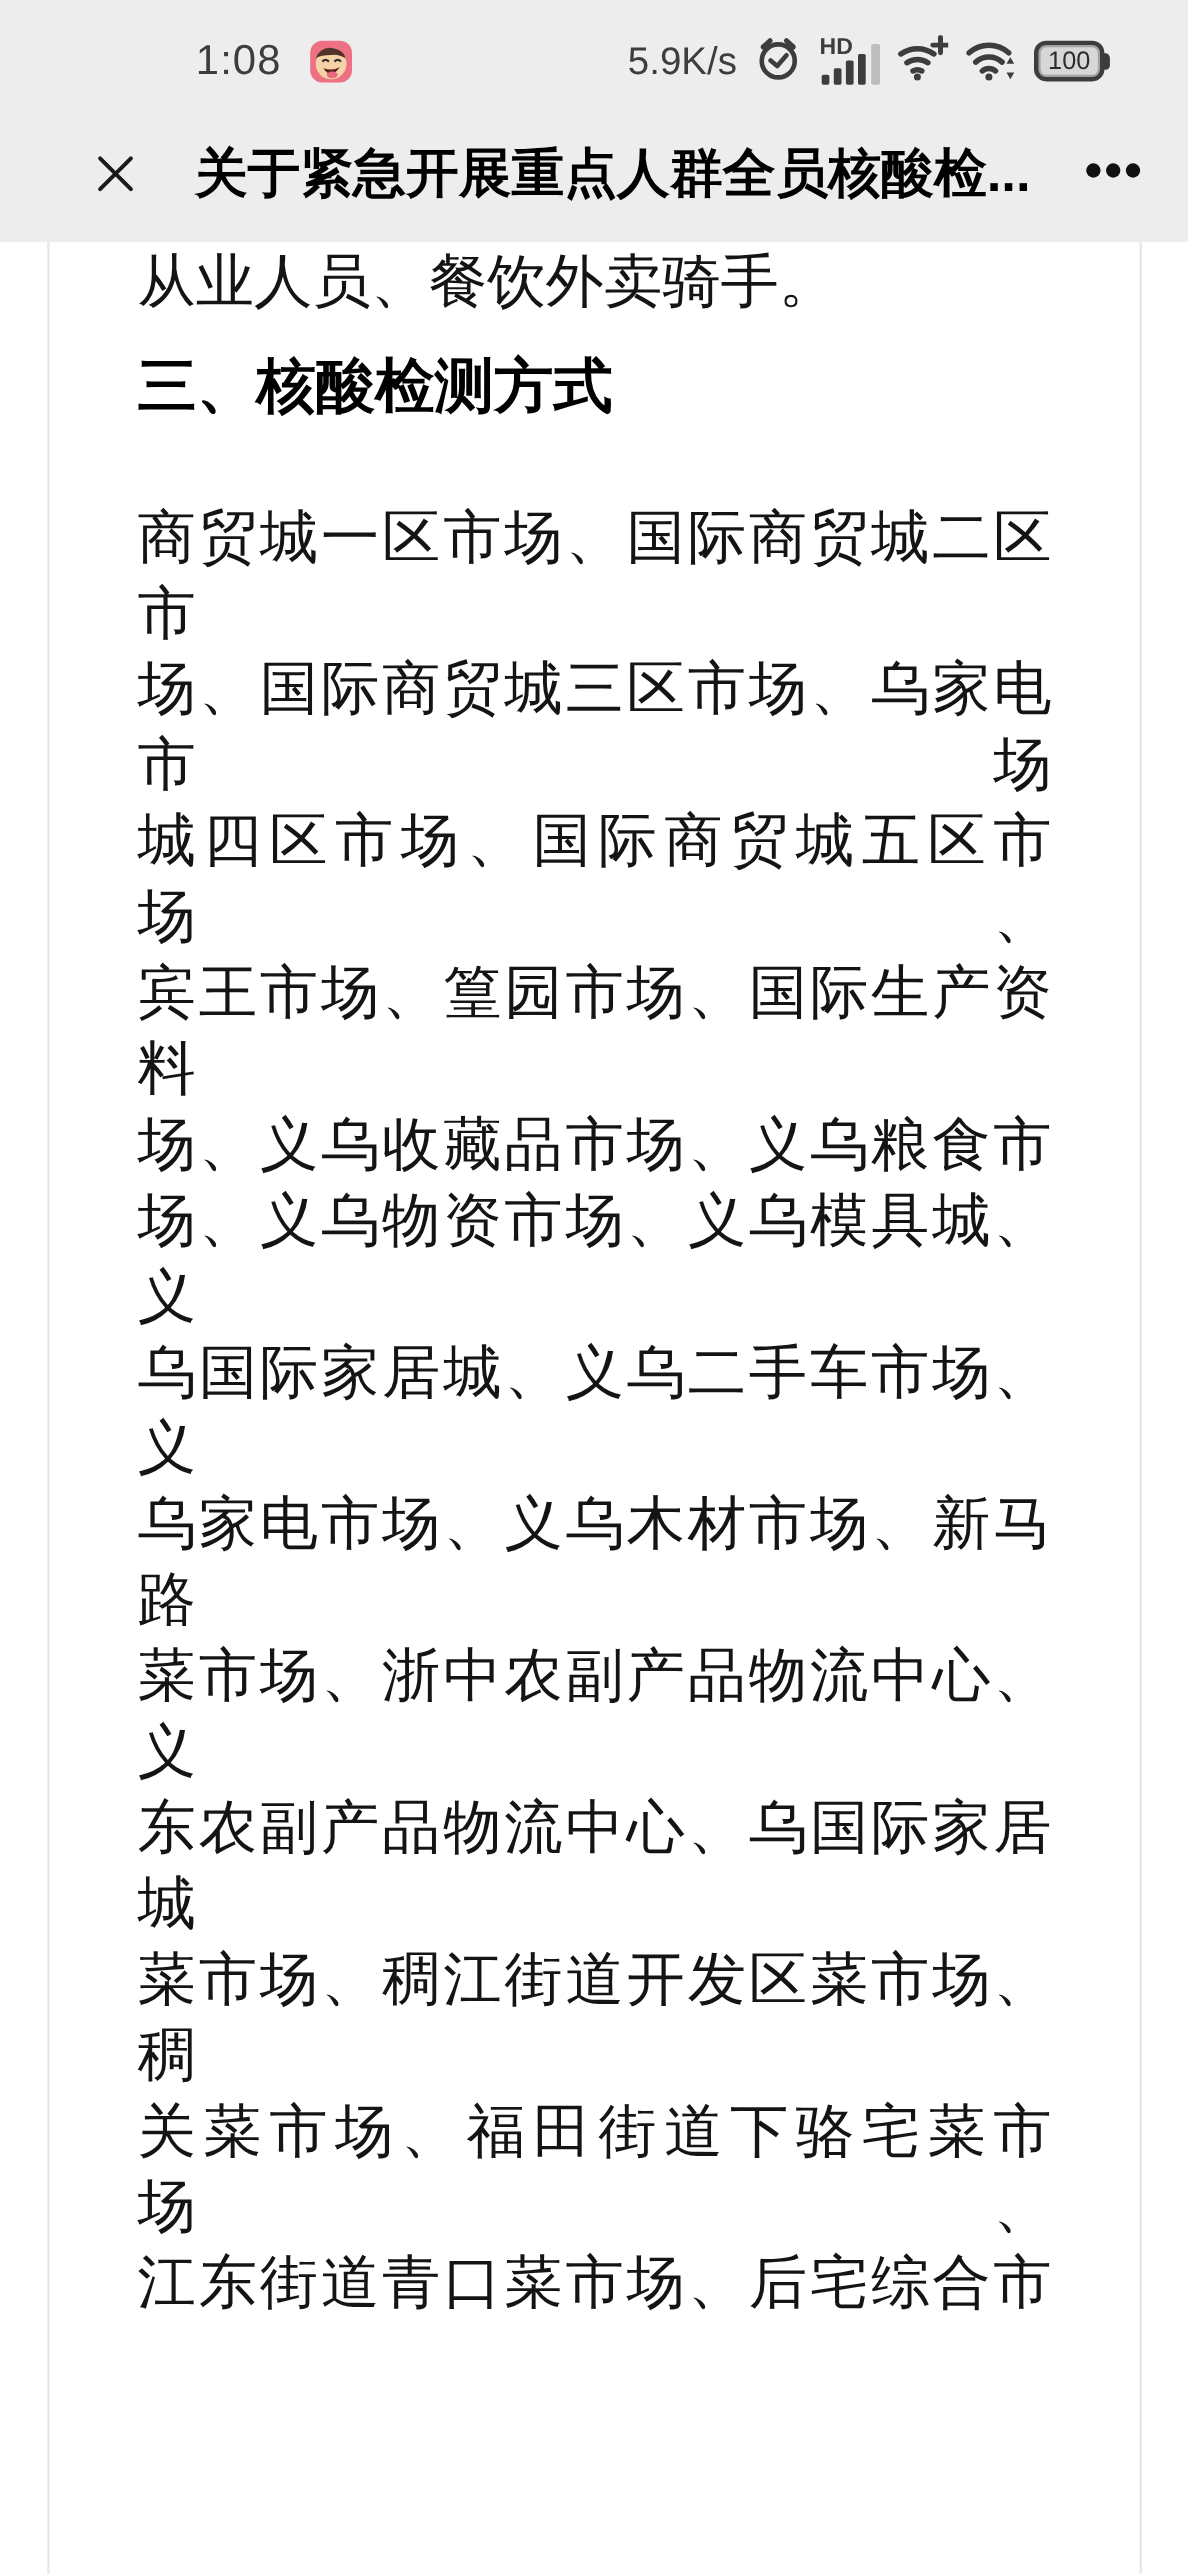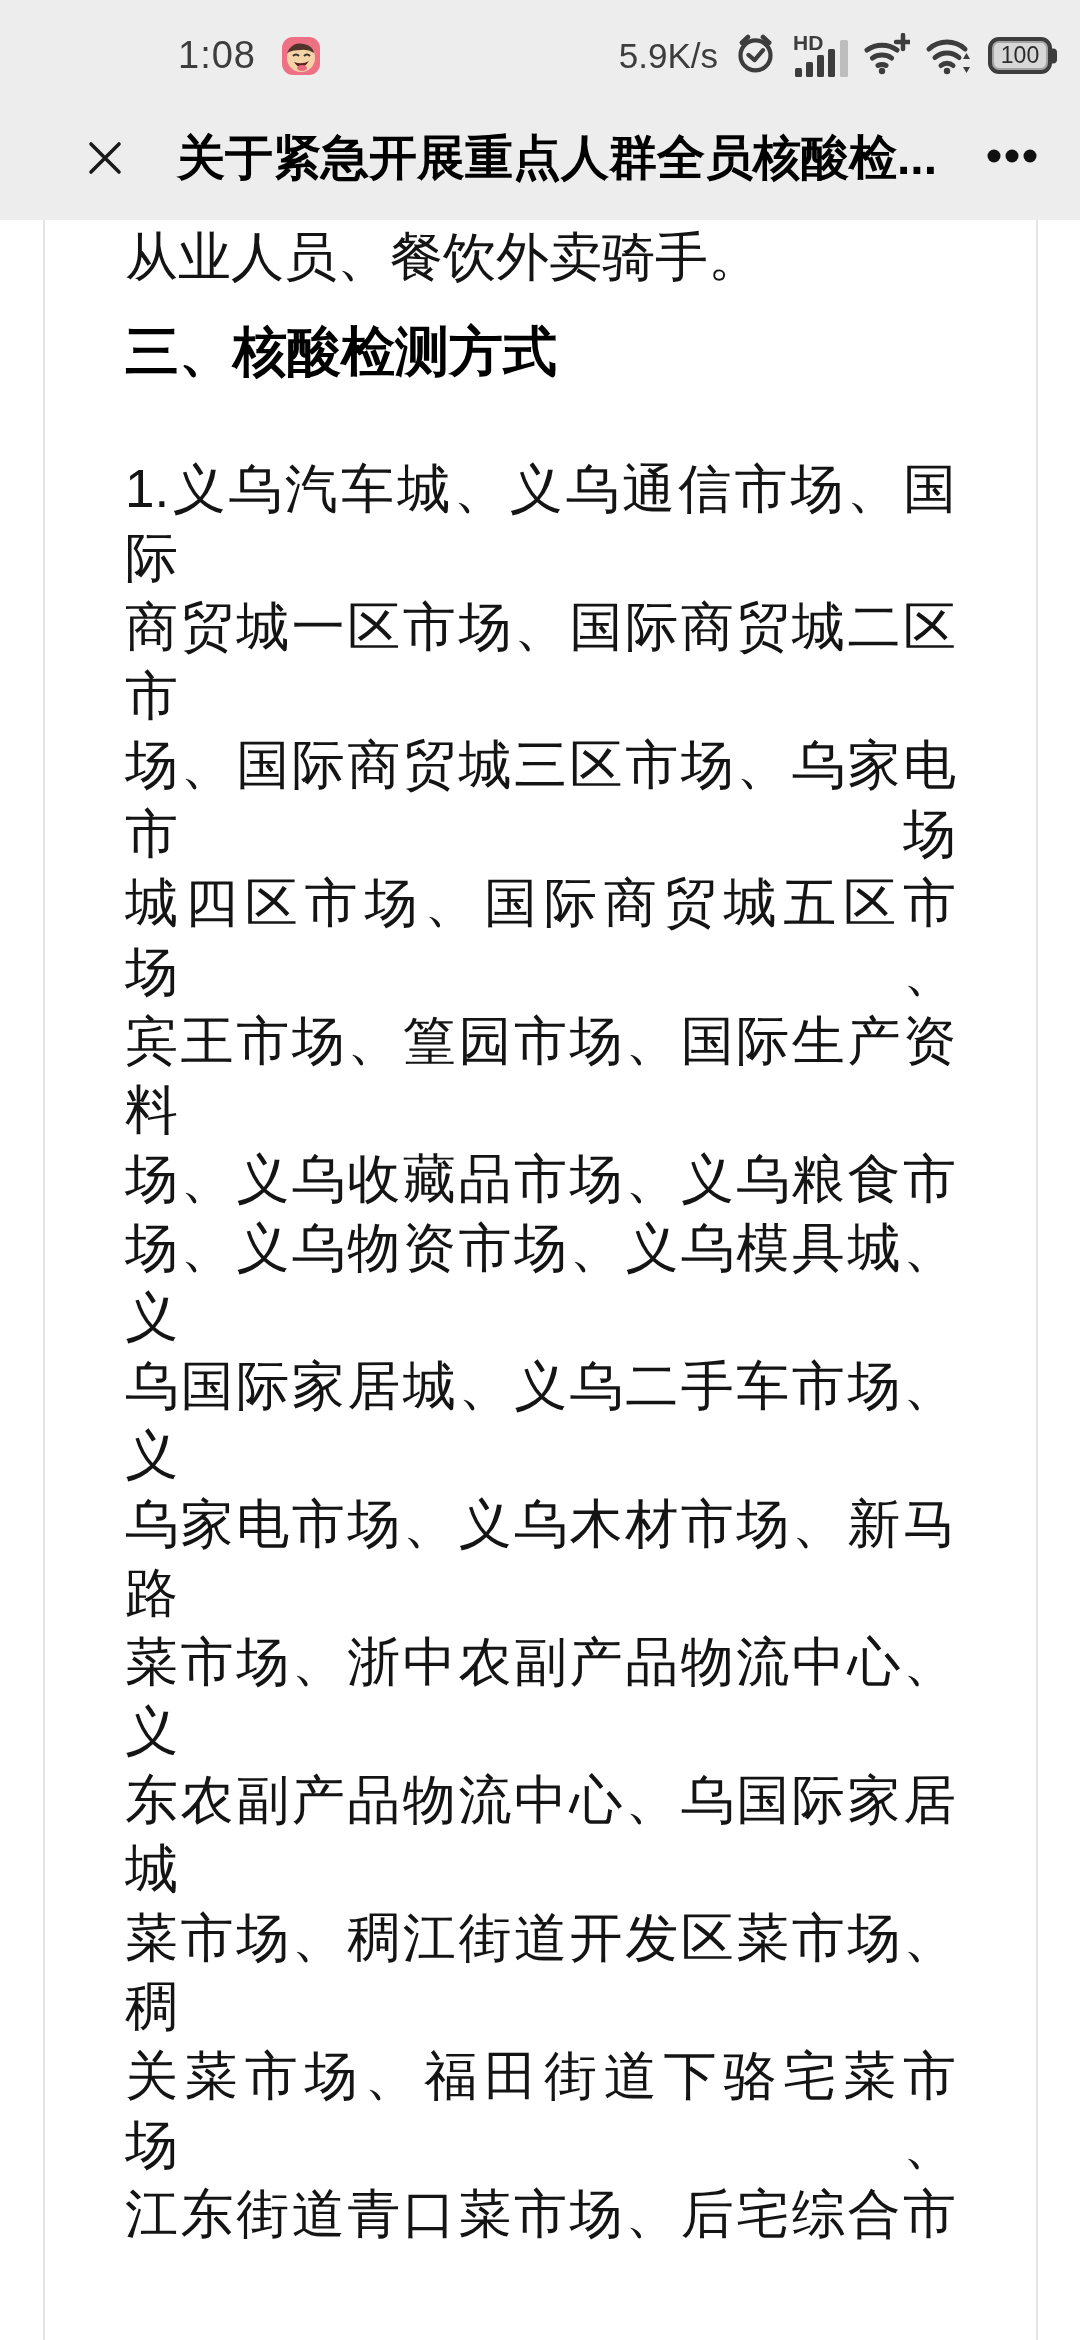--- a/index.html
+++ b/index.html
@@ -21,21 +21,21 @@
     display: flex; align-items: center; justify-content: space-between;
     padding-top: 16px; box-sizing: border-box;
     color: #3d3d3d;
   }
   .sb-left { display: flex; align-items: center; gap: 26px; padding-left: 178px; }
   .sb-time { font-size: 38px; font-weight: 400; letter-spacing: 1px; }
   .sb-emoji {
     width: 38px; height: 38px; border-radius: 11px;
     background: #ee7183; position: relative; overflow: hidden; display: inline-block;
   }
-  .sb-right { display: flex; align-items: center; gap: 15px; padding-right: 28px; }
+  .sb-right { display: flex; align-items: center; gap: 15px; padding-right: 76px; }
   .sb-speed { font-size: 35px; }
   .sig-cluster { position: relative; width: 56px; height: 42px; }
   .sig-hd { position: absolute; left: 0; top: -4px; font-size: 21px; font-weight: 700; }
   .sig-bars { position: absolute; left: 0; bottom: 0; width: 56px; height: 38px; }
   .sig-bars i { position: absolute; bottom: 0; width: 7px; border-radius: 1.5px; background: #3d3d3d; display: block; }
   .sig-b1 { left: 2px;  height: 9px; }
   .sig-b2 { left: 13px; height: 15px; }
   .sig-b3 { left: 24px; height: 22px; }
   .sig-b4 { left: 35px; height: 28px; }
   .sig-b5 { left: 47px; height: 37px; width: 8px !important; background: #bdbdbd !important; }
@@ -176,21 +176,20 @@
 
   </header>
 
   <main class="page">
     <article class="article">
         <div class="para">
           <div class="line last">从业人员、餐饮外卖骑手。</div>
         </div>
         <h2 class="section-heading">三、核酸检测方式</h2>
         <div class="para">
-          <div class="line">1.义乌汽车城、义乌通信市场、国际</div>
           <div class="line">商贸城一区市场、国际商贸城二区市</div>
           <div class="line">场、国际商贸城三区市场、乌家电市场</div>
           <div class="line">城四区市场、国际商贸城五区市场、</div>
           <div class="line">宾王市场、篁园市场、国际生产资料</div>
           <div class="line">场、义乌收藏品市场、义乌粮食市</div>
           <div class="line">场、义乌物资市场、义乌模具城、义</div>
           <div class="line">乌国际家居城、义乌二手车市场、义</div>
           <div class="line">乌家电市场、义乌木材市场、新马路</div>
           <div class="line">菜市场、浙中农副产品物流中心、义</div>
           <div class="line">东农副产品物流中心、乌国际家居城</div>

